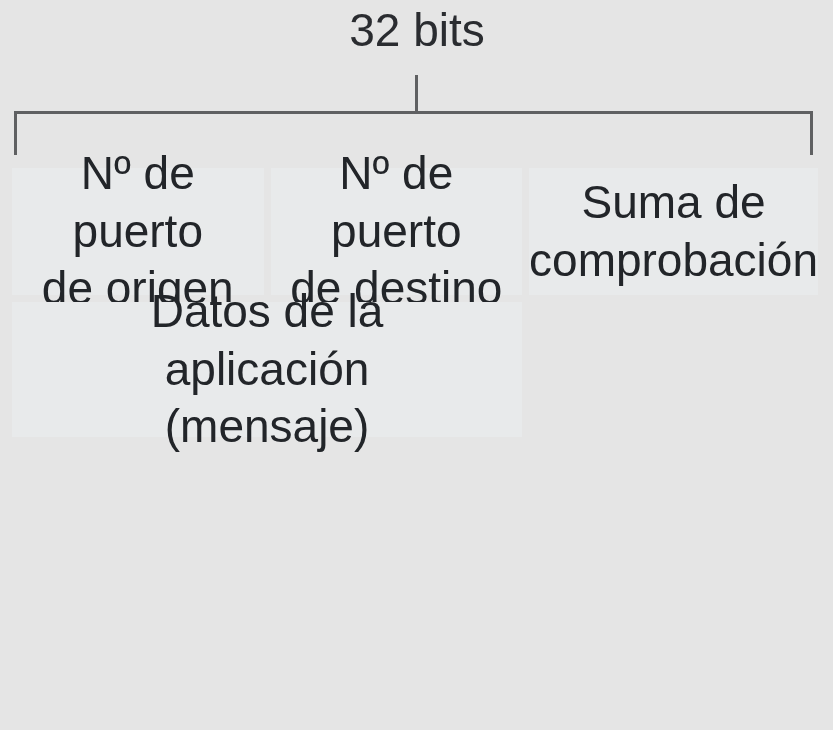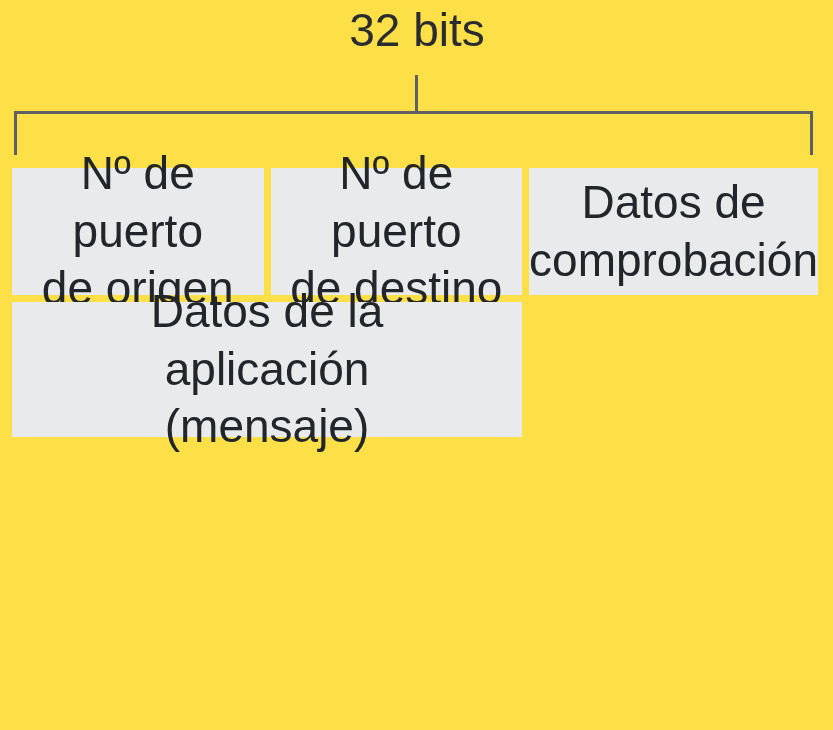--- a/index.html
+++ b/index.html
@@ -4,21 +4,21 @@
 <style>
   html, body {
     margin: 0;
     padding: 0;
     background: #ffffff;
   }
   .canvas {
     position: relative;
     width: 833px;
     height: 730px;
-    background: #fde047;
+    background: #e5e5e5;
     font-family: "Liberation Sans", "DejaVu Sans", sans-serif;
     color: #222529;
     overflow: hidden;
   }
   .title {
     position: absolute;
     top: 7px;
     left: 0;
     width: 834px;
     text-align: center;
@@ -89,20 +89,20 @@
 
   <div class="bracket-tick left"></div>
 
   <div class="bracket-tick right"></div>
 
   <div class="grid">
     <div class="cell">Nº de puerto
 de origen</div>
     <div class="cell">Nº de puerto
 de destino</div>
-    <div class="cell">Datos de
+    <div class="cell">Suma de
 comprobación</div>
     <div class="cell full">Datos de la
 aplicación
 (mensaje)</div>
   </div>
 
 </div>
 
 </body></html>

